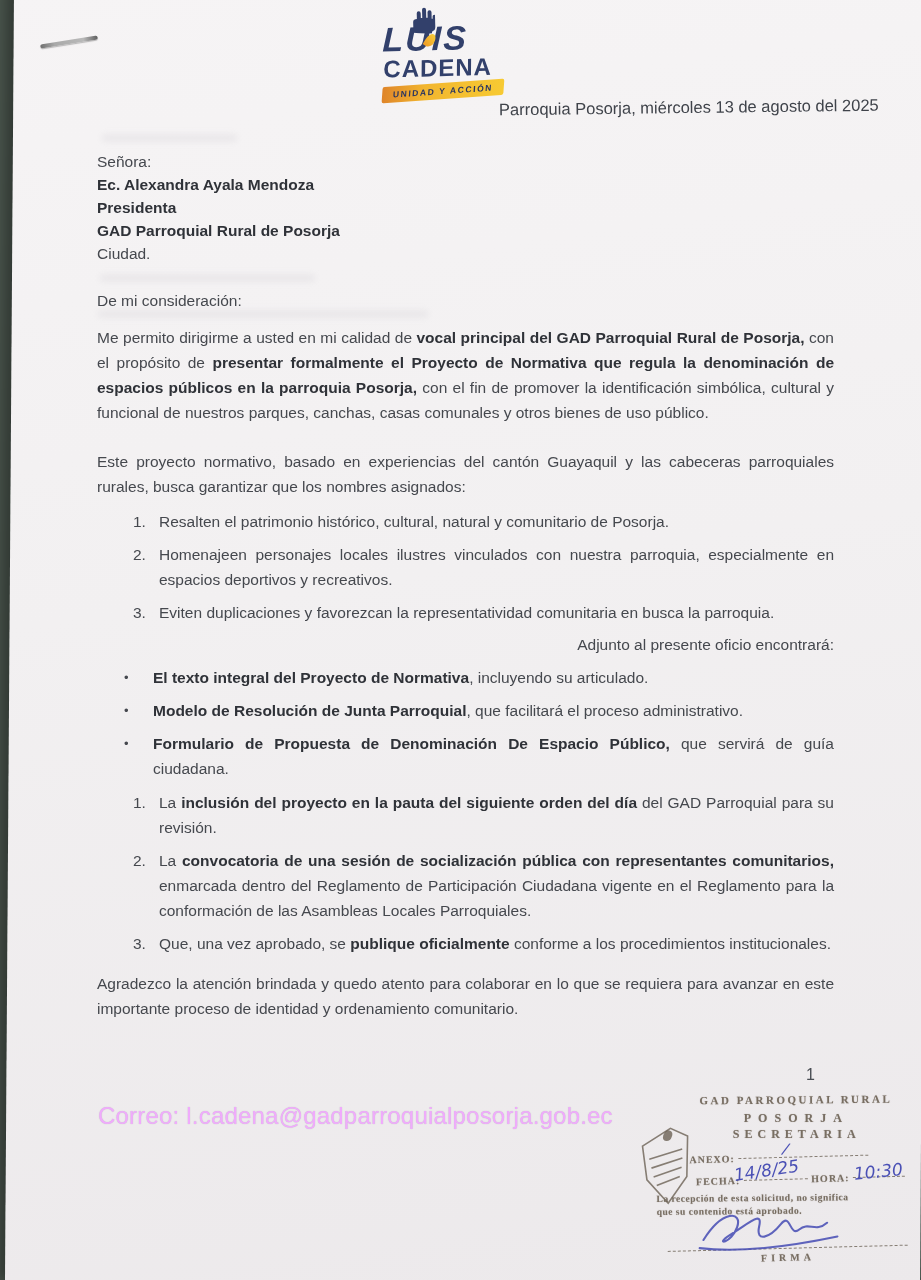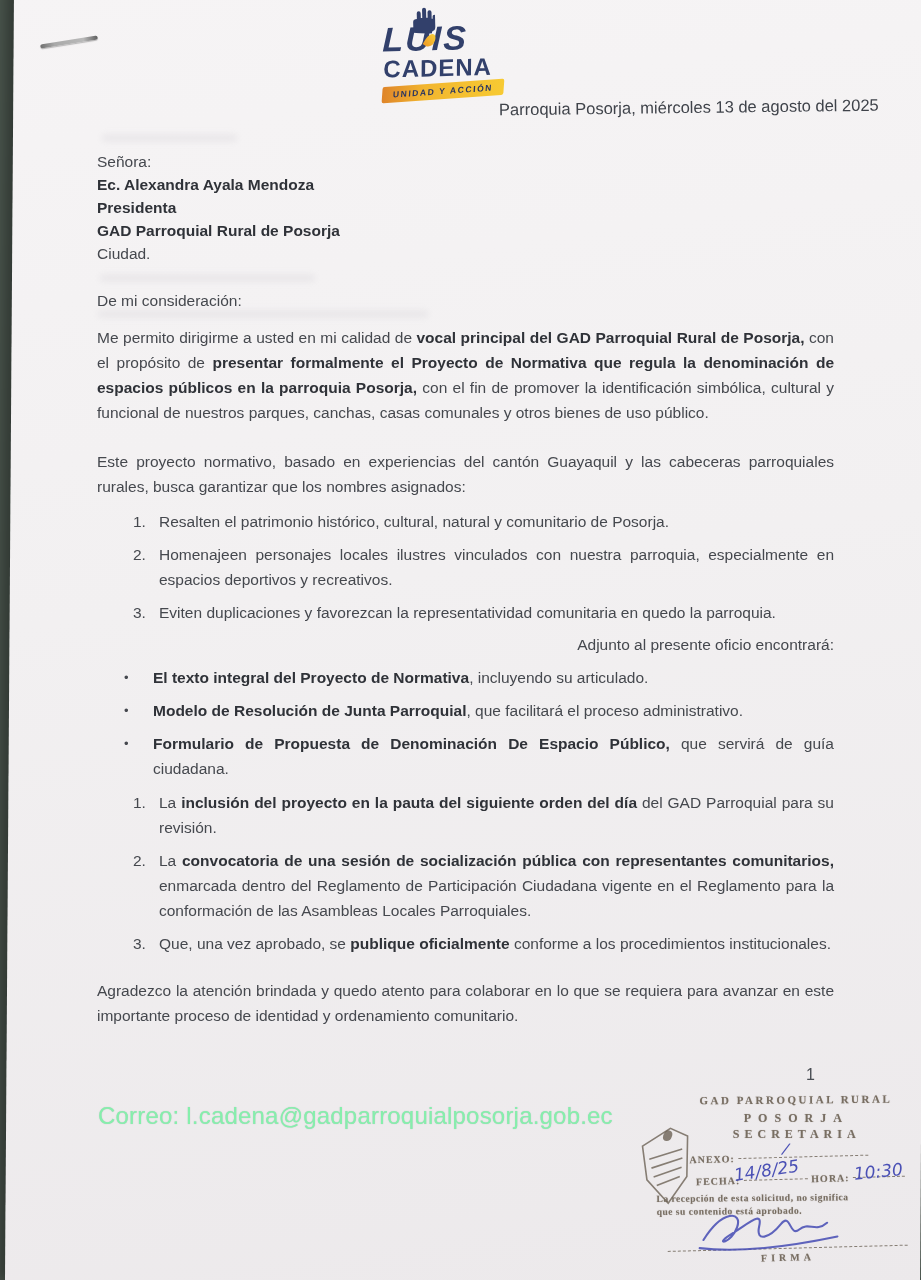--- a/index.html
+++ b/index.html
@@ -70,25 +70,25 @@
   .intro{margin-top:8px;line-height:24px;text-align:right;}
   .olist{margin-top:10px;}
   .rlist{margin-top:9px;}
   .blist{margin-top:8px;}
   .li{display:flex;line-height:25px;margin-bottom:8px;}
   .li:last-child{margin-bottom:0;}
   .li-r{margin-bottom:8px;}
   .num-gutter{flex:none;width:26px;margin-left:36px;}
   .bul-gutter{flex:none;width:29px;margin-left:27px;font-size:13px;}
   .li-text{flex:1;text-align:justify;}
-  .closing{margin-top:22px;}
+  .closing{margin-top:15px;}
   
   .pagenum{position:absolute;left:806px;top:1066px;font-size:16px;color:#4a4e54;}
   .email{
-    position:absolute;left:98px;top:1102px;font-size:24px;color:#86efac;
+    position:absolute;left:98px;top:1102px;font-size:24px;color:#f0abfc;
     letter-spacing:.2px;text-shadow:0 0 1px rgba(93,102,113,.35);
   }
   
   .stamp{
     position:absolute;left:638px;top:1090px;width:282px;height:186px;
     transform:rotate(-1.5deg);color:rgba(108,98,85,.85);
     font-family:"Liberation Serif","DejaVu Serif",serif;font-weight:700;
     text-shadow:0 0 1px rgba(108,98,85,.45);
   }
   .st-line{position:absolute;left:40px;width:240px;text-align:center;white-space:nowrap;}
@@ -155,21 +155,21 @@
       <div class="li">
         <span class="num-gutter">1.</span>
         <span class="li-text"><span>Resalten el patrimonio histórico, cultural, natural y comunitario de Posorja.</span></span>
       </div>
       <div class="li">
         <span class="num-gutter">2.</span>
         <span class="li-text"><span>Homenajeen personajes locales ilustres vinculados con nuestra parroquia, especialmente en espacios deportivos y recreativos.</span></span>
       </div>
       <div class="li">
         <span class="num-gutter">3.</span>
-        <span class="li-text"><span>Eviten duplicaciones y favorezcan la representatividad comunitaria en quedo la parroquia.</span></span>
+        <span class="li-text"><span>Eviten duplicaciones y favorezcan la representatividad comunitaria en busca la parroquia.</span></span>
       </div>
     </div>
 
     <div class="intro">Adjunto al presente oficio encontrará:</div>
 
     <div class="blist">
       <div class="li">
         <span class="bul-gutter">•</span>
         <span class="li-text"><span class="b">El texto integral del Proyecto de Normativa</span><span>, incluyendo su articulado.</span></span>
       </div>

